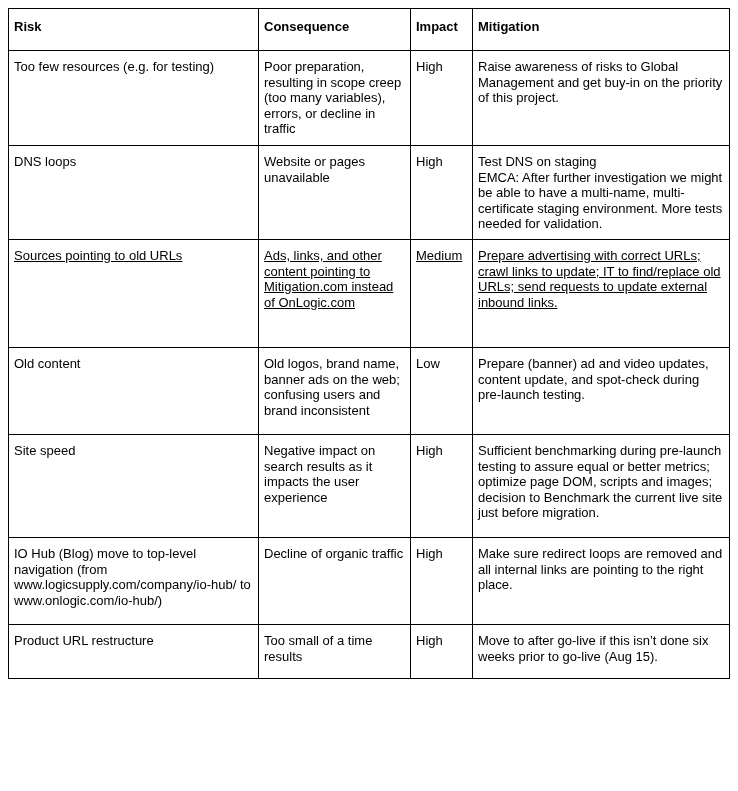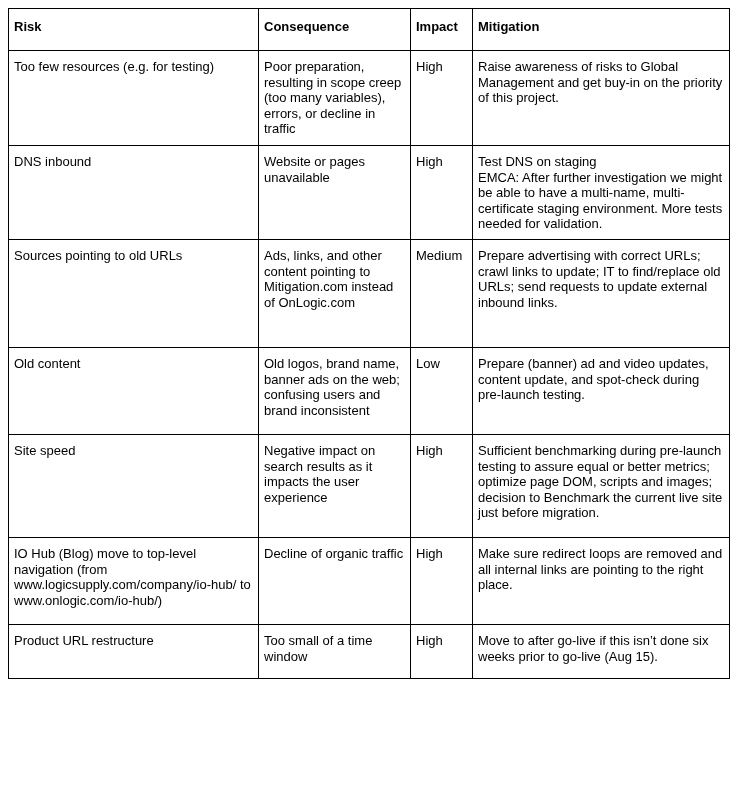--- a/index.html
+++ b/index.html
@@ -46,21 +46,21 @@
   }
   col.c-risk        { width: 250px; }
   col.c-consequence { width: 152px; }
   col.c-impact      { width: 62px;  }
   col.c-mitigation  { width: 257px; }
   tr.header-row { height: 42px; }
   tr.row-0 { height: 95px; border-radius: 24px;  }
   tr.row-1 { height: 58px;  }
   tr.row-2 { height: 94px;  }
   tr.row-3 { height: 43px;  }
-  tr.row-4 { height: 108px; }
+  tr.row-4 { height: 108px; text-decoration: underline; }
   tr.row-5 { height: 87px;  }
   tr.row-6 { height: 103px; }
   tr.row-7 { height: 87px;  }
   tr.row-8 { height: 54px; padding-left: 22px;  }
 </style>
 </head>
 <body>
 
 <div class="page">
   <table class="risk-table">
@@ -79,21 +79,21 @@
       </tr>
     </thead>
     <tbody>
       <tr class="row-0">
         <td>Too few resources (e.g. for testing)</td>
         <td>Poor preparation, resulting in scope creep (too many variables), errors, or decline in traffic</td>
         <td>High</td>
         <td>Raise awareness of risks to Global Management and get buy-in on the priority of this project.</td>
       </tr>
       <tr class="row-2">
-        <td>DNS inbound</td>
+        <td>DNS loops</td>
         <td>Website or pages unavailable</td>
         <td>High</td>
         <td>Test DNS on staging
 EMCA: After further investigation we might be able to have a multi-name, multi-certificate staging environment. More tests needed for validation.</td>
       </tr>
       <tr class="row-4">
         <td>Sources pointing to old URLs</td>
         <td>Ads, links, and other content pointing to Mitigation.com instead of OnLogic.com</td>
         <td>Medium</td>
         <td>Prepare advertising with correct URLs; crawl links to update; IT to find/replace old URLs; send requests to update external inbound links.</td>
@@ -111,19 +111,19 @@
         <td>Sufficient benchmarking during pre-launch testing to assure equal or better metrics; optimize page DOM, scripts and images; decision to Benchmark the current live site just before migration.</td>
       </tr>
       <tr class="row-7">
         <td>IO Hub (Blog) move to top-level navigation (from www.logicsupply.com/company/io-hub/ to www.onlogic.com/io-hub/)</td>
         <td>Decline of organic traffic</td>
         <td>High</td>
         <td>Make sure redirect loops are removed and all internal links are pointing to the right place.</td>
       </tr>
       <tr class="row-8">
         <td>Product URL restructure</td>
-        <td>Too small of a time window</td>
+        <td>Too small of a time results</td>
         <td>High</td>
         <td>Move to after go-live if this isn’t done six weeks prior to go-live (Aug 15).</td>
       </tr>
     </tbody>
   </table>
 </div>
 
 </body></html>

